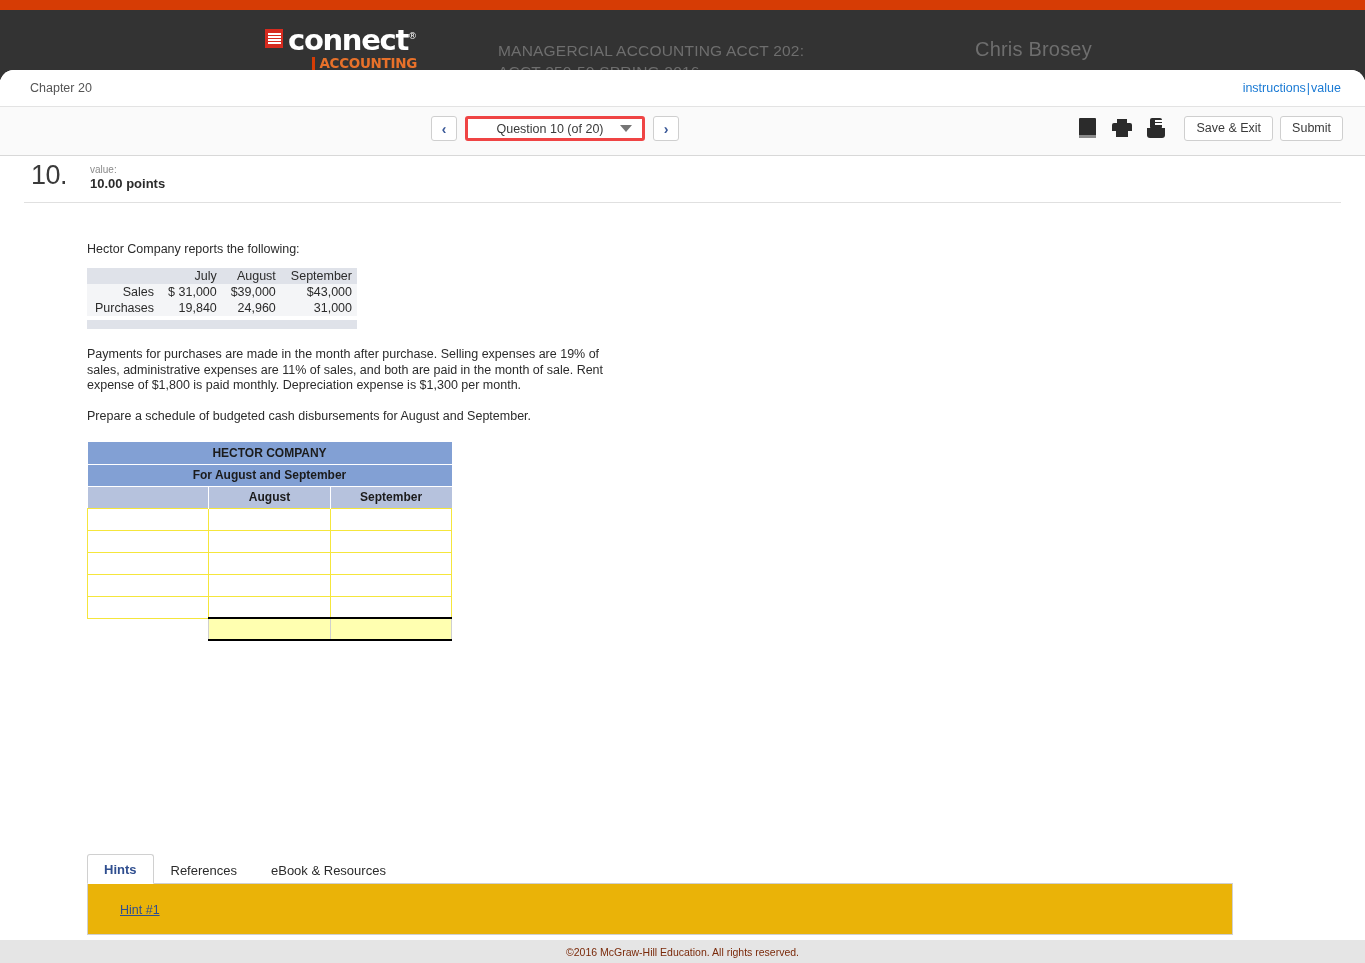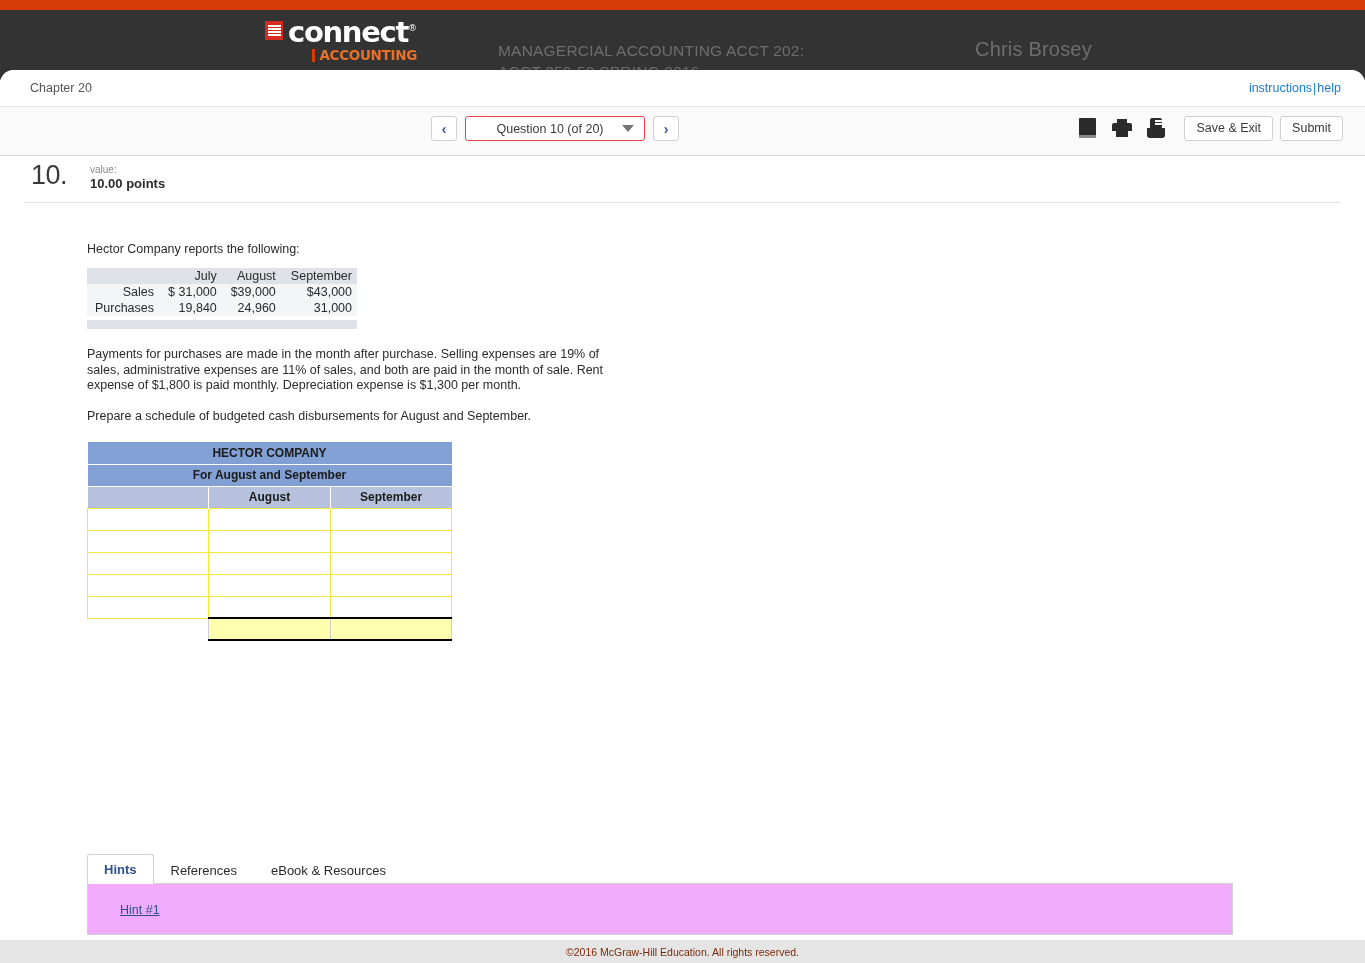--- a/index.html
+++ b/index.html
@@ -24,21 +24,21 @@
 
   
   .site-header {
     height: 70px;
     background: #333333;
     position: relative;
   }
   .logo-wrap {
     position: absolute;
     left: 265px;
-    top: 8px;
+    top: 16px;
     display: flex;
     align-items: flex-start;
   }
   .mh-mark {
     width: 18px;
     height: 19px;
     background: #d62b1f;
     margin-right: 5px;
     margin-top: 3px;
     display: flex;
@@ -177,21 +177,21 @@
     color: #3b5998;
     font-size: 14px;
     font-weight: bold;
     box-sizing: border-box;
     cursor: pointer;
   }
   .q-select {
     width: 180px;
     height: 25px;
     background: #ffffff;
-    border: 1px solid #ef4444;
+    border: 3px solid #ef4444;
     border-radius: 3px;
     margin: 0 8px;
     display: flex;
     align-items: center;
     box-sizing: border-box;
     position: relative;
     cursor: pointer;
   }
   .q-select-text {
     flex: 1;
@@ -507,21 +507,21 @@
     border-bottom: 1px solid #ffffff;
     border-radius: 3px 3px 0 0;
     color: #2f4e8f;
   }
   .tab:not(.active) {
     font-weight: normal;
   }
   .tab-panel {
     border: 1px solid #d0d0d0;
     border-top: none;
-    background: #f0abfc;
+    background: #eab308;
     height: 51px;
     padding: 16px 0 0 32px;
     box-sizing: border-box;
   }
   .hint-link {
     font-size: 12.5px;
     color: #2f4e8f;
     text-decoration: underline;
     cursor: pointer;
   }
@@ -571,21 +571,21 @@
   </div>
 
   <div class="user-name">Chris Brosey</div>
 </div>
 
 <div class="card">
 
   <div class="chapter-bar">
     <div class="chapter-label">Chapter 20</div>
     <div class="header-links">
-      <a>instructions</a><span class="sep">|</span><a>help</a>
+      <a>instructions</a><span class="sep">|</span><a>value</a>
     </div>
   </div>
 
   <div class="toolbar">
     <div class="nav-group">
       <div class="nav-arrow">‹</div>
       <div class="q-select">
         <span class="q-select-text">Question 10 (of 20)</span>
         <span class="q-caret"></span>
       </div>

